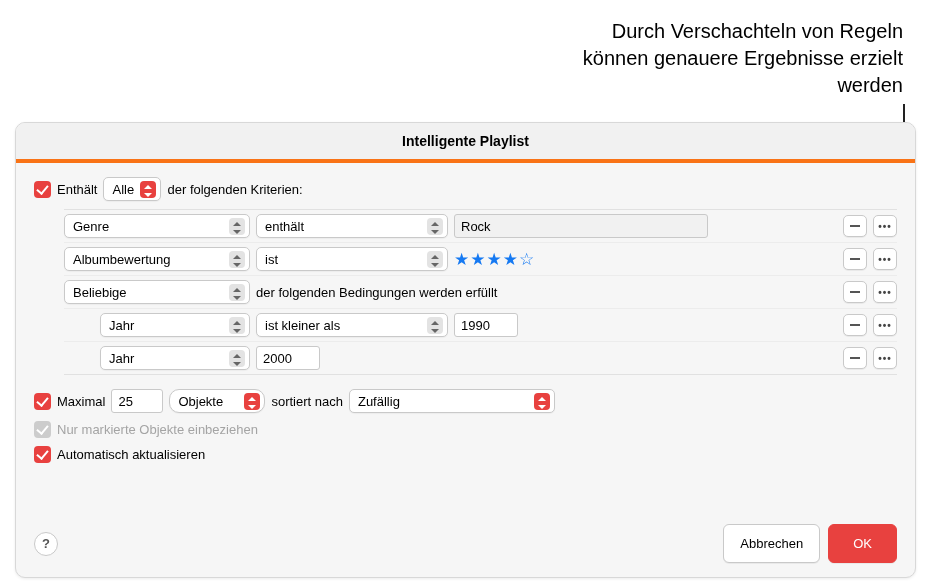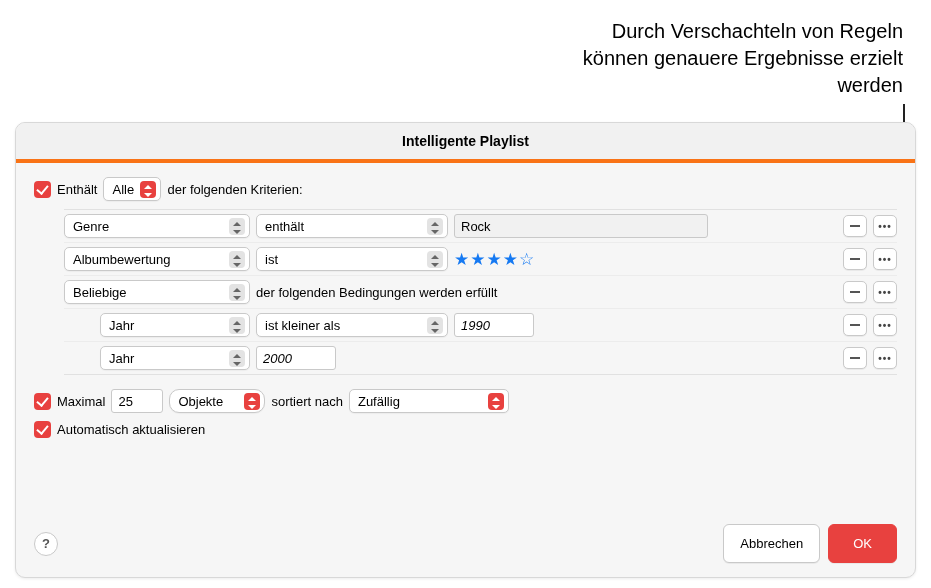--- a/index.html
+++ b/index.html
@@ -117,21 +117,21 @@
   .stepper.grey { background: #e3e3e3; }
   .stepper.grey .tri.up::before  { border-bottom-color:#666; }
   .stepper.grey .tri.down::before{ border-top-color:#666; }
   .textfield {
     background:#fff; border:1px solid #c9c9c9; border-radius:3px;
     height:24px; padding:2px 6px; font-size:13px;
     display:inline-flex; align-items:center;
   }
   .textfield.value { width: 254px; background:#f1f1f1; }
   .textfield.num { width: 52px; }
-  .textfield.num2 { width: 80px; font-style: italic; }
+  .textfield.num2 { width: 64px; }
   .stars { display:inline-flex; gap:1px; font-size:17px; line-height:1; color:#1579f2; }
   .stars .empty { color:#1579f2; }
   .icon-btn {
     width: 24px; height: 22px; border:1px solid #c9c9c9;
     background:#fff; border-radius:5px;
     display:inline-flex; align-items:center; justify-content:center;
     font-size: 15px; color:#444; cursor:default;
     box-shadow: 0 1px 0 rgba(0,0,0,.05);
   }
   .icon-btn .dots { letter-spacing:1px; font-weight:700; font-size:10px; }
@@ -313,29 +313,33 @@
       <span>Maximal</span>
       <span class="textfield num">25</span>
       <span class="select small">
         <span class="txt">Objekte</span>
         <span class="stepper">
             <span class="tri up"></span>
             <span class="tri down"></span>
           </span>
       </span>
       <span>sortiert nach</span>
-      <span class="select" style="width:160px;">
+      <span class="select" style="width:206px;">
         <span class="txt">Zufällig</span>
         <span class="stepper">
             <span class="tri up"></span>
             <span class="tri down"></span>
           </span>
       </span>
     </div>
 
+    <div class="row opt tight">
+      <span class="checkbox disabled"></span>
+      <span class="label-disabled">Nur markierte Objekte einbeziehen</span>
+    </div>
 
     <div class="row opt tight">
       <span class="checkbox checked"></span>
       <span>Automatisch aktualisieren</span>
     </div>
 
   </div>
 
   <div class="footer">
     <span class="help-btn">?</span>

